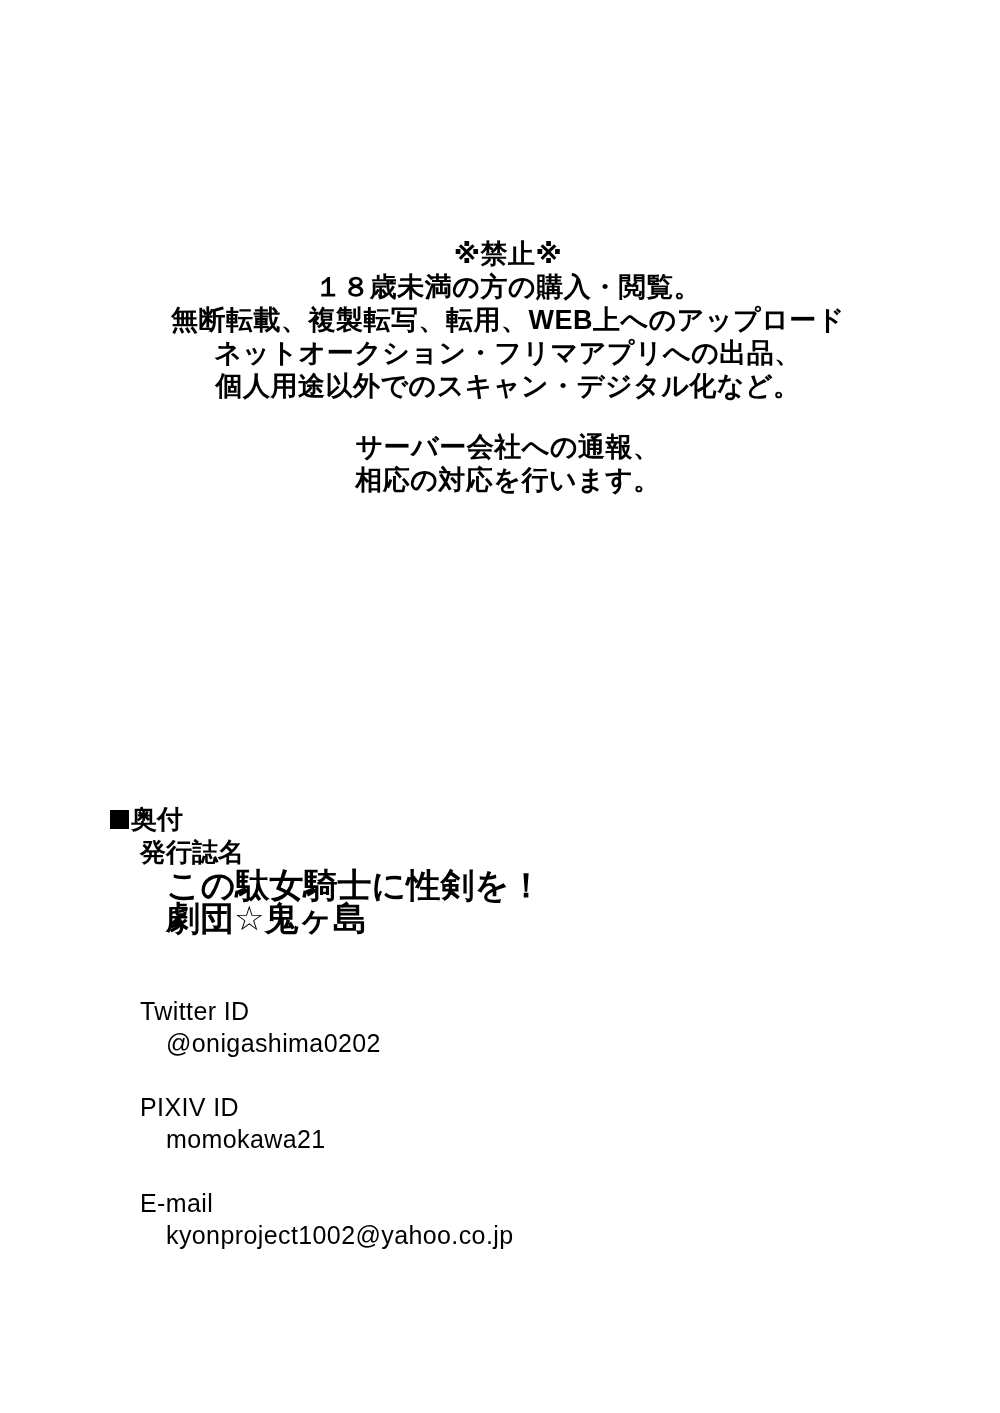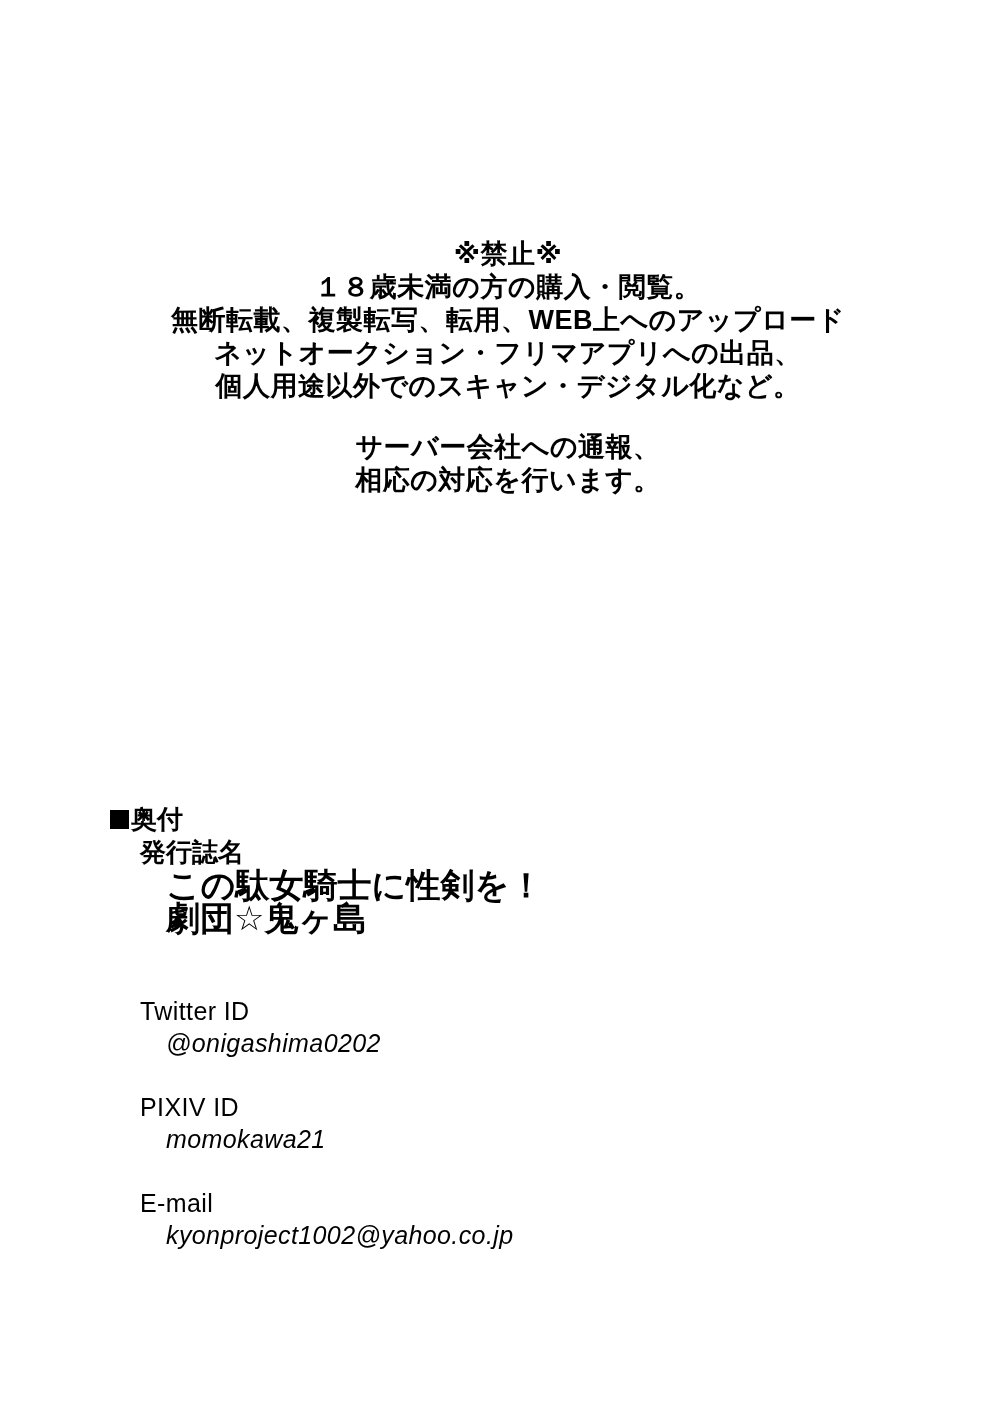--- a/index.html
+++ b/index.html
@@ -80,21 +80,20 @@
     letter-spacing: 0.4px;
     margin-top: 32px;
   }
   .colo-data {
     font-size: 25px;
     line-height: 32px;
     font-weight: normal;
     white-space: pre;
     padding-left: 56px;
     letter-spacing: 0.4px;
-    font-style: italic;
   }
   .sq {
     display: inline-block;
     width: 19px;
     height: 19px;
     background: #000;
     vertical-align: -1px;
     margin-right: 2px;
   }
 </style>

